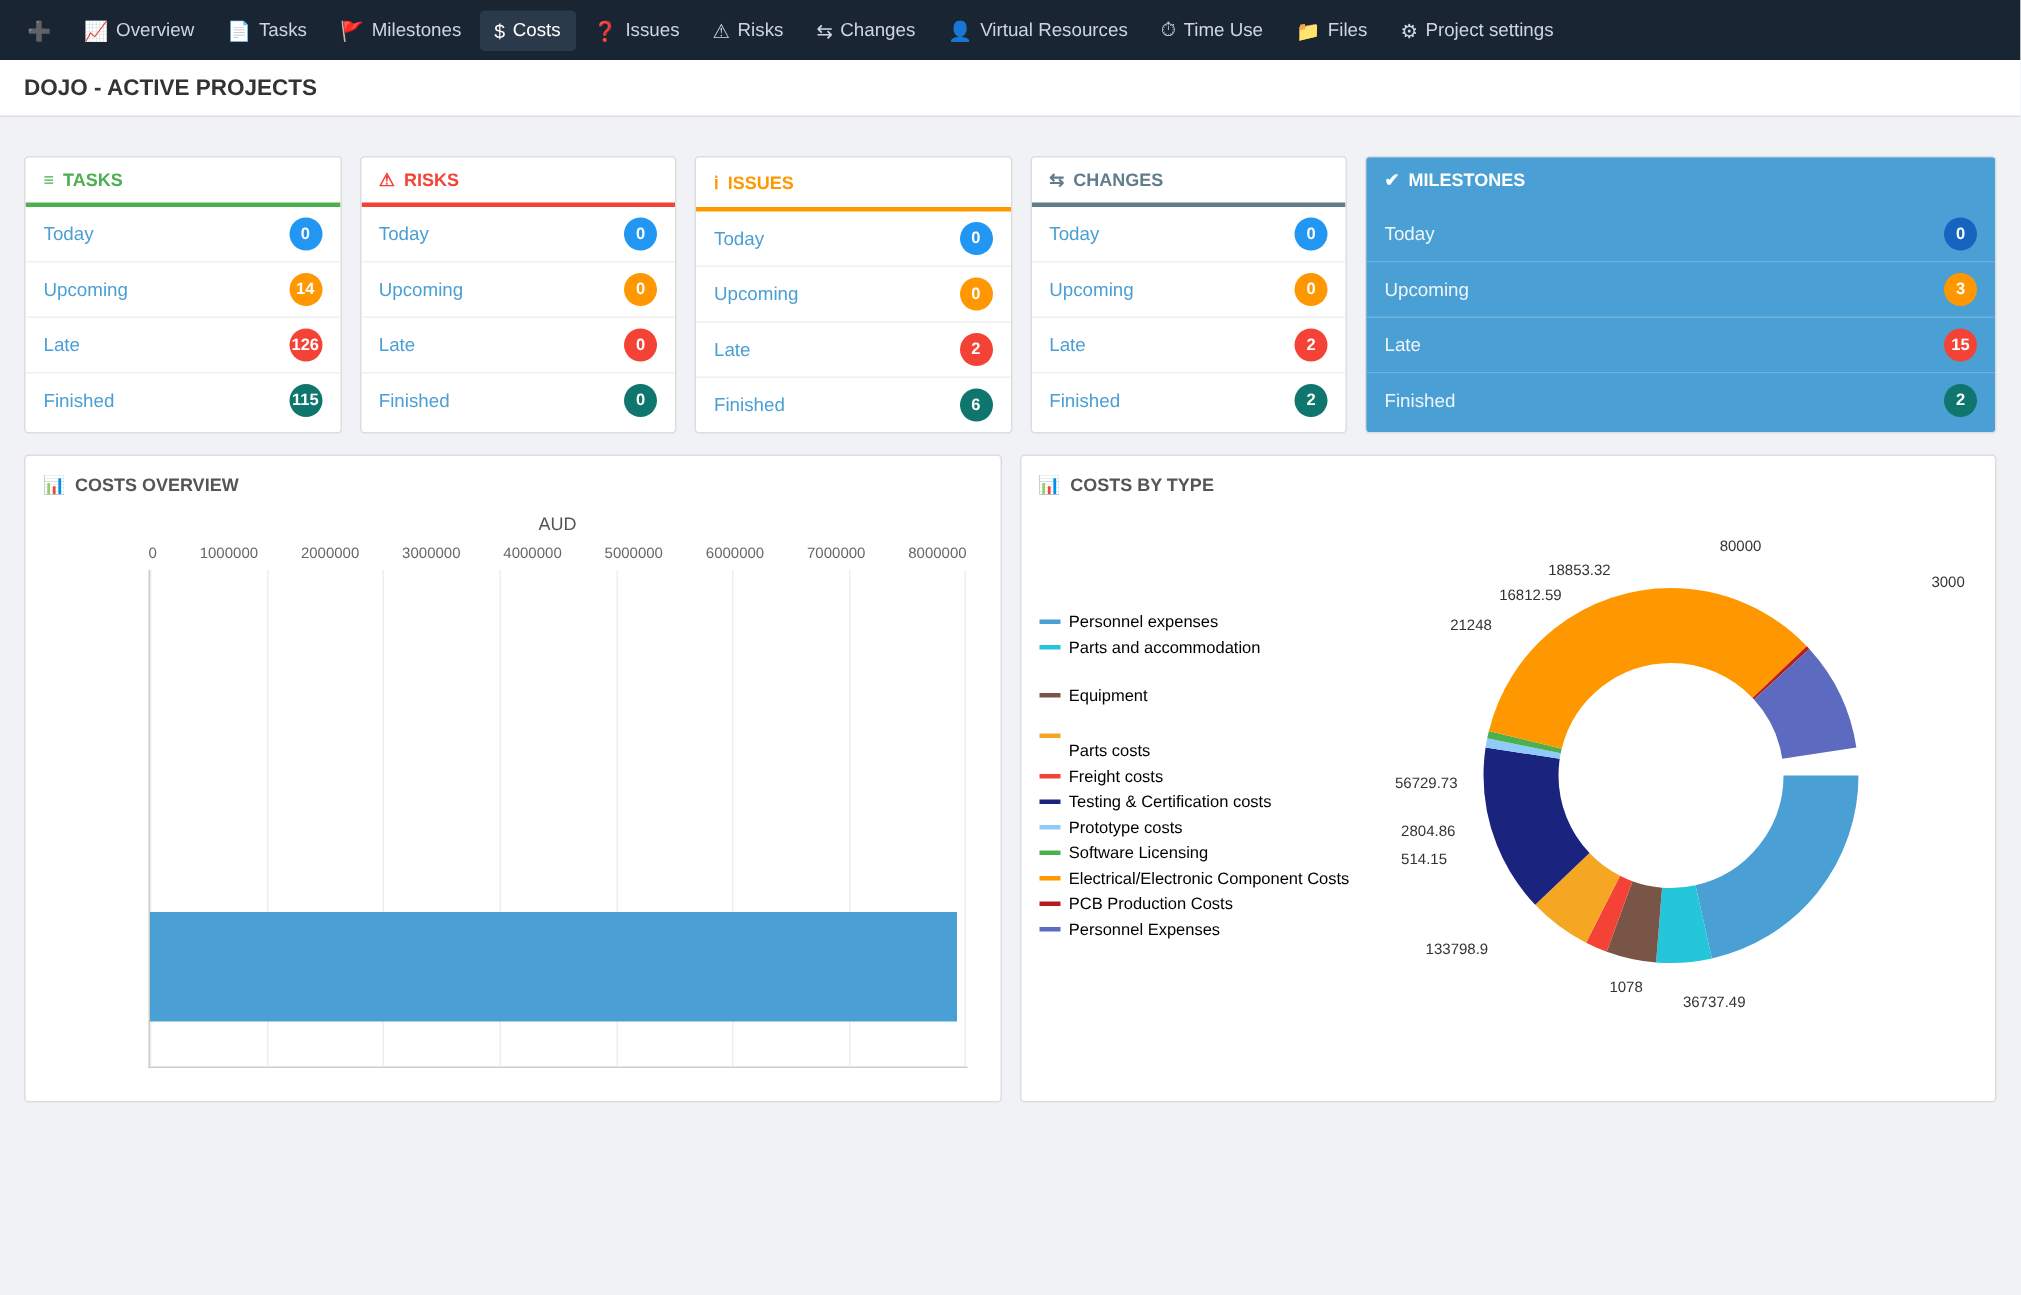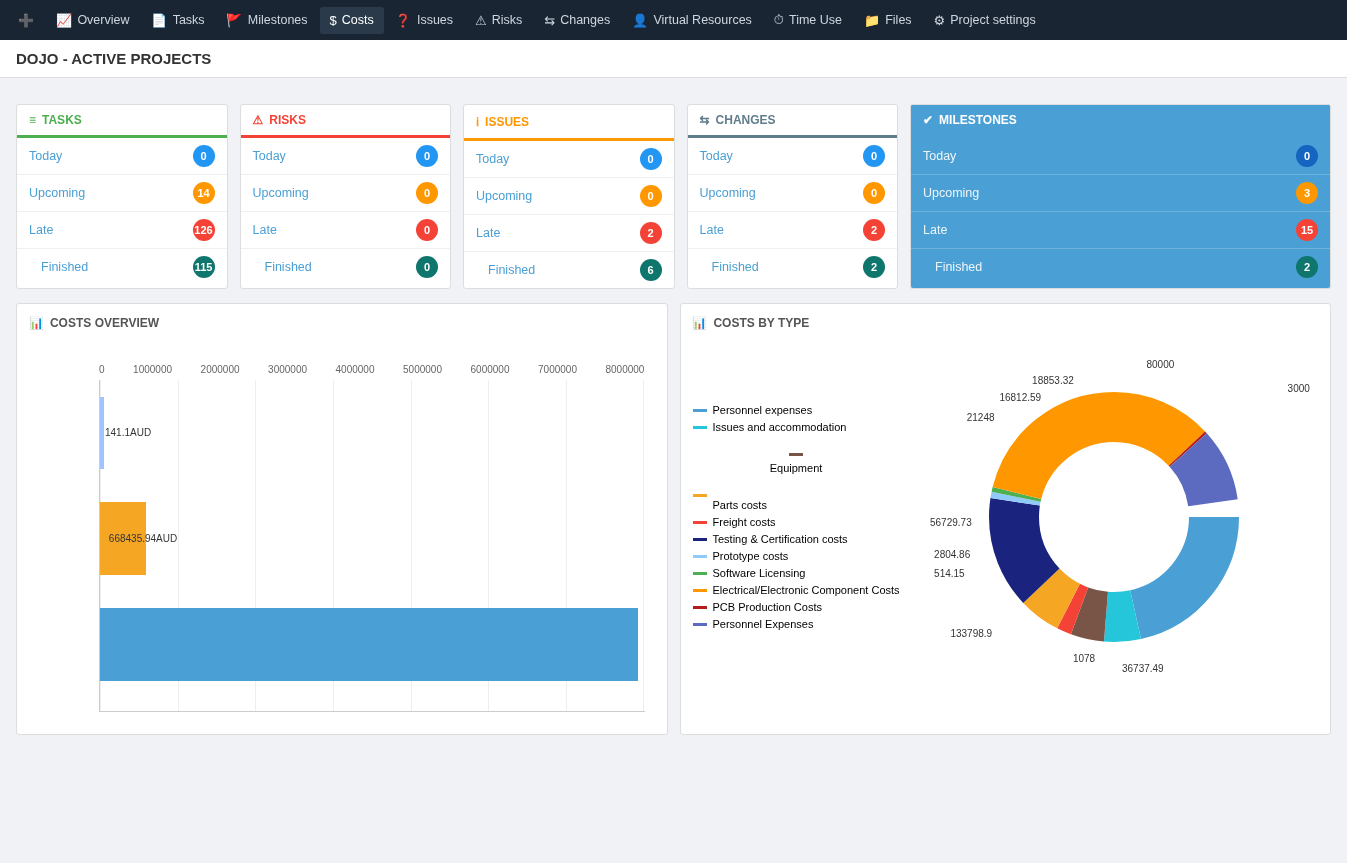--- a/index.html
+++ b/index.html
@@ -71,21 +71,21 @@
     .card-header.changes { border-color: #607d8b; color: #607d8b; }
     .card-header.milestones { background: #4a9fd4; color: #fff; border-color: #4a9fd4; }
 
     .card-row {
       display: flex;
       align-items: center;
       justify-content: space-between;
       padding: 7px 12px;
       border-bottom: 1px solid #f0f0f0;
     }
-    .card-row:last-child { border-bottom: none; margin-left: 12px; }
+    .card-row:last-child { border-bottom: none; }
     .card-row-label {
       color: #4a9fd4;
       cursor: pointer;
       font-size: 12.5px;
     }
 
     .badge {
       border-radius: 50%;
       width: 22px;
       height: 22px;
@@ -313,20 +313,21 @@
 
   <div class="charts-row">
 
     <div class="chart-card">
       <div class="chart-title">
         <span>📊</span>
         <span>COSTS OVERVIEW</span>
       </div>
       <div style="position:relative; height:380px;">
 
+        <div style="text-align:center; font-size:12px; color:#555; margin-bottom:4px; margin-left:60px;">AUD</div>
 
         <div style="position:absolute; top:22px; left:70px; right:10px; display:flex; justify-content:space-between; font-size:10px; color:#666;">
           <span>0</span>
           <span>1000000</span>
           <span>2000000</span>
           <span>3000000</span>
           <span>4000000</span>
           <span>5000000</span>
           <span>6000000</span>
           <span>7000000</span>
@@ -340,31 +341,21 @@
             <div style="width:1px; background:#eee; height:100%;"></div>
             <div style="width:1px; background:#eee; height:100%;"></div>
             <div style="width:1px; background:#eee; height:100%;"></div>
             <div style="width:1px; background:#eee; height:100%;"></div>
             <div style="width:1px; background:#eee; height:100%;"></div>
             <div style="width:1px; background:#eee; height:100%;"></div>
             <div style="width:1px; background:#eee; height:100%;"></div>
           </div>
 
 
-          <div style="position:absolute; top:5%; left:0; right:0; height:22%;">
-            <div style="width:0.3%; height:100%; background:#a0c4ff; display:flex; align-items:center; padding-left:4px; min-width:3px; position:relative;">
-              <span style="position:absolute; left:5px; font-size:10px; color:#333; white-space:nowrap;">141.1AUD</span>
-            </div>
-          </div>
-
-          <div style="position:absolute; top:37%; left:0; right:0; height:22%;">
-            <div style="width:8.4%; height:100%; background:#f5a623; display:flex; align-items:center; position:relative;">
-              <span style="position:absolute; left:calc(8.4% + 5px); font-size:10px; color:#333; white-space:nowrap;">668435.94AUD</span>
-            </div>
-          </div>
+
 
           <div style="position:absolute; top:69%; left:0; right:0; height:22%;">
             <div style="width:98.75%; height:100%; background:#4a9fd4;"></div>
           </div>
         </div>
       </div>
     </div>
 
     <div class="chart-card">
       <div class="chart-title">
@@ -374,23 +365,23 @@
 
       <div style="display:flex; align-items:center; gap:10px; height:350px;">
 
         <div style="min-width:200px;">
           <div class="legend-item">
             <div style="width:14px; height:3px; background:#4a9fd4; flex-shrink:0;"></div>
             <span style="font-size:11px;">Personnel expenses</span>
           </div>
           <div class="legend-item" style="margin-top:5px;">
             <div style="width:14px; height:3px; background:#26c6da; flex-shrink:0;"></div>
-            <span style="font-size:11px;">Issues and accommodation</span>
-          </div>
-          <div class="legend-item" style="margin-top:20px;flex-direction:column;">
+            <span style="font-size:11px;">Parts and accommodation</span>
+          </div>
+          <div class="legend-item" style="margin-top:20px;">
             <div style="width:14px; height:3px; background:#795548; flex-shrink:0;"></div>
             <span style="font-size:11px;">Equipment</span>
           </div>
           <div class="legend-item" style="margin-top:5px;">
             <div style="width:14px; height:3px; background:#f5a623; flex-shrink:0;"></div>
             <span style="font-size:11px;margin-top:20px;">Parts costs</span>
           </div>
           <div class="legend-item" style="margin-top:5px;">
             <div style="width:14px; height:3px; background:#f44336; flex-shrink:0;"></div>
             <span style="font-size:11px;">Freight costs</span>

